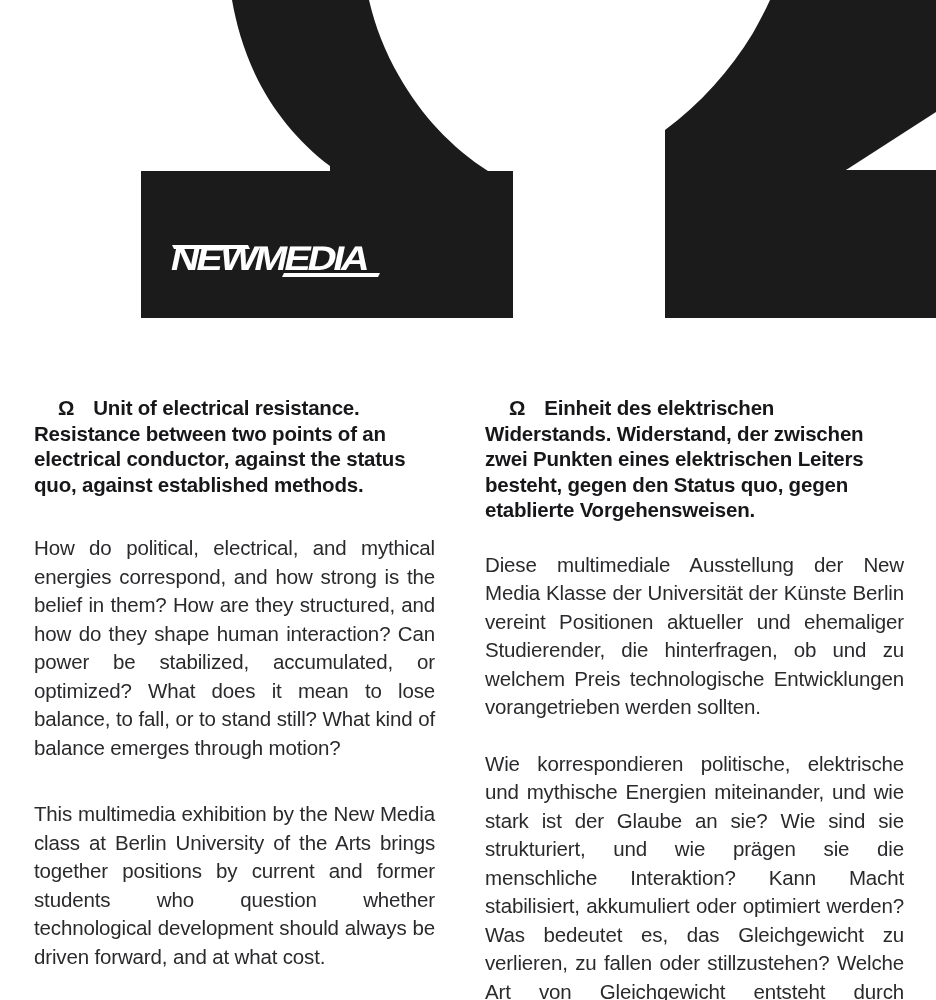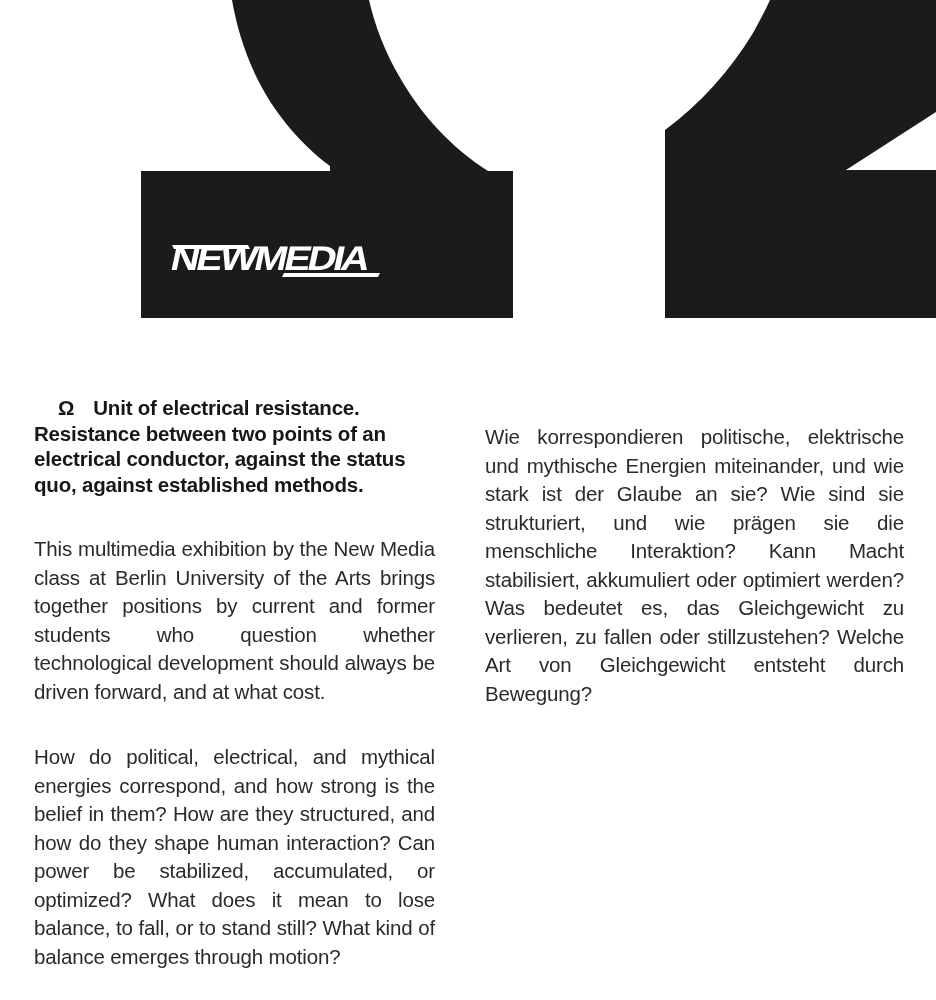--- a/index.html
+++ b/index.html
@@ -134,24 +134,26 @@
       <text x="0" y="33" fill="#ffffff" font-family="'Liberation Sans', sans-serif" font-size="34" font-weight="bold" letter-spacing="-2.6" textLength="196" lengthAdjust="spacingAndGlyphs" style="font-stretch:condensed;">NEWMEDIA</text>
     </g>
   </svg>
 </div>
 
 <div id="content">
 
   <div class="column" id="col-en">
     <p class="lede"><span class="ohm-mark">Ω</span><span>Unit of electrical resistance. Resistance between two points of an electrical conductor, against the status quo, against established methods.</span></p>
 
+    <p class="body-par p2">How do political, electrical, and mythical energies correspond, and how strong is the belief in them? How are they structured, and how do they shape human interaction? Can power be stabilized, accumulated, or optimized? What does it mean to lose balance, to fall, or to stand still? What kind of balance emerges through motion?</p>
+
     <p class="body-par p1">This multimedia exhibition by the New Media class at Berlin University of the Arts brings together positions by current and former students who question whether technological development should always be driven forward, and at what cost.</p>
-
-    <p class="body-par p2">How do political, electrical, and mythical energies correspond, and how strong is the belief in them? How are they structured, and how do they shape human interaction? Can power be stabilized, accumulated, or optimized? What does it mean to lose balance, to fall, or to stand still? What kind of balance emerges through motion?</p>
   </div>
 
   <div class="column" id="col-de">
+    <p class="lede"><span class="ohm-mark">Ω</span><span>Einheit des elektrischen Widerstands. Widerstand, der zwischen zwei Punkten eines elektrischen Leiters besteht, gegen den Status quo, gegen etablierte Vorgehensweisen.</span></p>
 
+    <p class="body-par p1">Diese multimediale Ausstellung der New Media Klasse der Universität der Künste Berlin vereint Positionen aktueller und ehemaliger Studierender, die hinterfragen, ob und zu welchem Preis technologische Entwicklungen vorangetrieben werden sollten.</p>
 
     <p class="body-par p2">Wie korrespondieren politische, elektrische und mythische Energien miteinander, und wie stark ist der Glaube an sie? Wie sind sie strukturiert, und wie prägen sie die menschliche Interaktion? Kann Macht stabilisiert, akkumuliert oder optimiert werden? Was bedeutet es, das Gleichgewicht zu verlieren, zu fallen oder stillzustehen? Welche Art von Gleichgewicht entsteht durch Bewegung?</p>
   </div>
 
 </div>
 
 </body></html>

